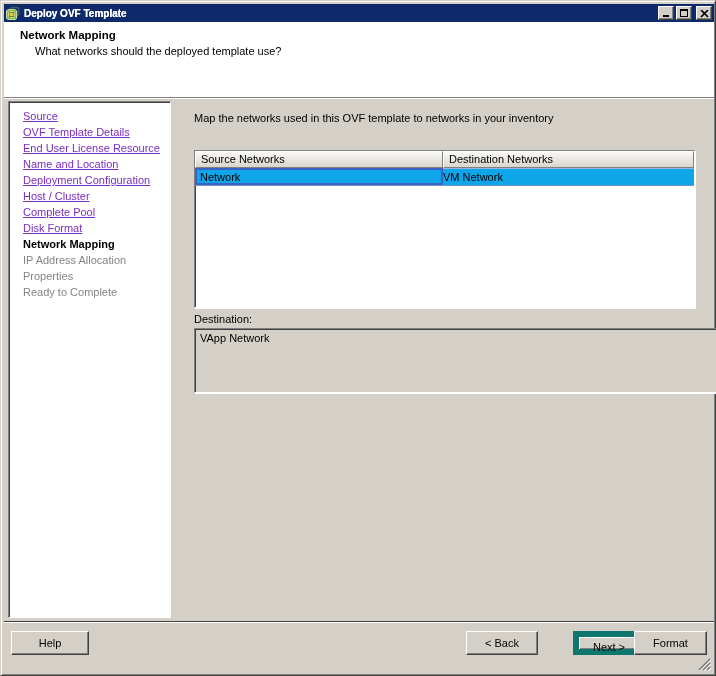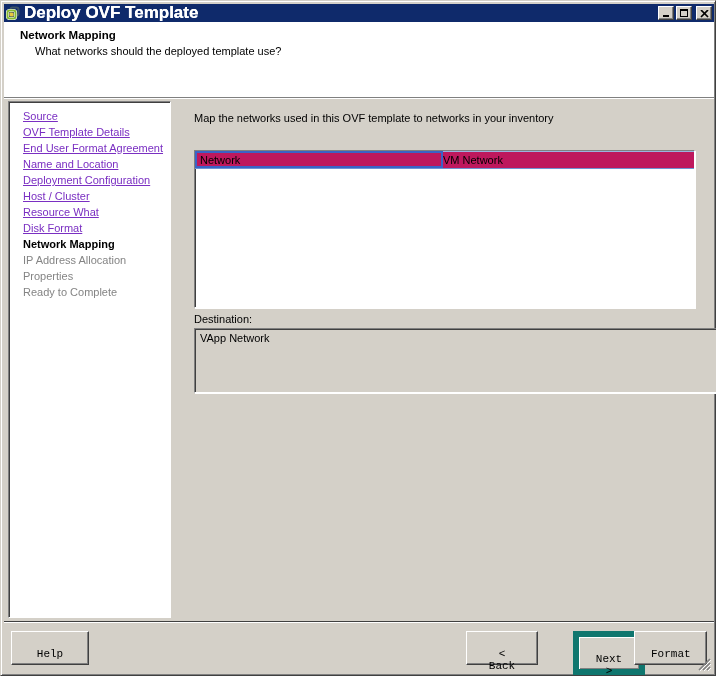--- a/index.html
+++ b/index.html
@@ -13,21 +13,21 @@
     box-shadow: inset 1px 1px 0 #ffffff, inset -1px -1px 0 #808080;
   }
 
   
   .titlebar {
     position:absolute; left:3px; top:3px; width:710px; height:18px;
     background:#0f2a6b;
     display:flex; align-items:center; color:#fff;
   }
   .app-icon { width:14px; height:14px; margin-left:2px; flex:0 0 auto; }
-  .tb-title { margin-left:4px; font-weight:bold; font-size:17px; white-space:nowrap;
+  .tb-title { margin-left:4px; font-weight:bold; font-size:10px; white-space:nowrap;
               text-shadow:0 0 0 #fff; }
   .tb-controls { margin-left:auto; margin-right:2px; display:flex; align-items:center; gap:2px; }
   .tb-btn {
     width:16px; height:14px; background:#d4d0c8;
     border:1px solid; border-color:#ffffff #404040 #404040 #ffffff;
     box-shadow: inset -1px -1px 0 #808080;
     display:flex; align-items:flex-end; justify-content:center;
     padding:0; cursor:default; position:relative;
   }
   .tb-btn.close { margin-left:2px; }
@@ -65,21 +65,21 @@
     box-shadow: inset 1px 1px 0 #404040, 1px 1px 0 #ffffff;
   }
   .thead { display:flex; height:17px; }
   .th {
     background:linear-gradient(#fbfaf8,#d9d5cd);
     border:1px solid; border-color:#ffffff #808080 #808080 #ffffff;
     padding:1px 0 0 5px; overflow:hidden; white-space:nowrap;
   }
   .th.c1 { width:248px; }
   .th.c2 { flex:1; }
-  .trow { display:flex; height:18px; background:#be185d; border-bottom:1px solid #6f93d2; cursor:default; }
+  .trow { display:flex; height:18px; background:#0ea5e9; border-bottom:1px solid #6f93d2; cursor:default; }
   .td { padding-top:2px; overflow:hidden; white-space:nowrap; }
   .td.c1 {
     width:248px; border:1px solid #3a63c6; box-shadow: inset 0 0 0 1px #3a63c6;
     padding-left:4px;
   }
   .td.c2 { flex:1; border-top:1px solid #9ab4e0; }
 
   .desc-label { position:absolute; left:193px; top:312px; }
   .desc-box {
     position:absolute; left:193px; top:327px; width:543px; height:65px;
@@ -103,22 +103,22 @@
   .arrow-down { width:0; height:0; border-left:4px solid transparent; border-right:4px solid transparent;
                 border-top:4px solid #5f5f5f; }
 
   
   .footer-sep { position:absolute; left:3px; top:620px; width:710px; height:2px;
                 border-top:1px solid #404040; border-bottom:1px solid #ffffff; }
   .btn {
     position:absolute; top:630px; height:24px; background:#d4d0c8;
     border:1px solid; border-color:#ffffff #404040 #404040 #ffffff;
     box-shadow: inset -1px -1px 0 #808080;
-    font-family:Liberation Mono, monospace; font-size:11px; color:#000;
-    text-align:center; padding:16px; cursor:default;
+    font-family:Liberation Sans, sans-serif; font-size:11px; color:#000;
+    text-align:center; padding:4px; cursor:default;
   }
   .btn-help   { left:10px;  width:78px; }
   .btn-back   { left:465px; width:72px; }
   .btn-next   { left:545px; width:72px;
                 border:6px solid #0f766e;
                 box-shadow: inset 1px 1px 0 #ffffff, inset -1px -1px 0 #808080; margin-left: 27px; }
   .btn-cancel { left:633px; width:73px; }
 
   .resize-grip { position:absolute; right:4px; bottom:4px; width:13px; height:13px; }
 </style>
@@ -152,35 +152,39 @@
 
   <div class="header-panel">
     <div class="page-title">Network Mapping</div>
     <div class="page-subtitle">What networks should the deployed template use?</div>
   </div>
   <div class="hsep"></div>
 
   <div class="sidebar">
     <span class="step visited">Source</span>
     <span class="step visited">OVF Template Details</span>
-    <span class="step visited">End User Format Agreement</span>
+    <span class="step visited">End User License Resource</span>
     <span class="step visited">Name and Location</span>
     <span class="step visited">Deployment Configuration</span>
     <span class="step visited">Host / Cluster</span>
-    <span class="step visited">Resource What</span>
+    <span class="step visited">Complete Pool</span>
     <span class="step visited">Disk Format</span>
     <span class="step current">Network Mapping</span>
     <span class="step disabled">IP Address Allocation</span>
     <span class="step disabled">Properties</span>
     <span class="step disabled">Ready to Complete</span>
   </div>
 
   <div class="instruction">Map the networks used in this OVF template to networks in your inventory</div>
 
   <div class="net-table">
+    <div class="thead">
+      <div class="th c1">Source Networks</div>
+      <div class="th c2">Destination Networks</div>
+    </div>
     <div class="trow">
       <div class="td c1">Network</div>
       <div class="td c2">VM Network</div>
     </div>
   </div>
 
   <div class="desc-label">Destination:</div>
   <div class="desc-box">
     <div class="desc-text">VApp Network</div>
     <div class="vscroll">

